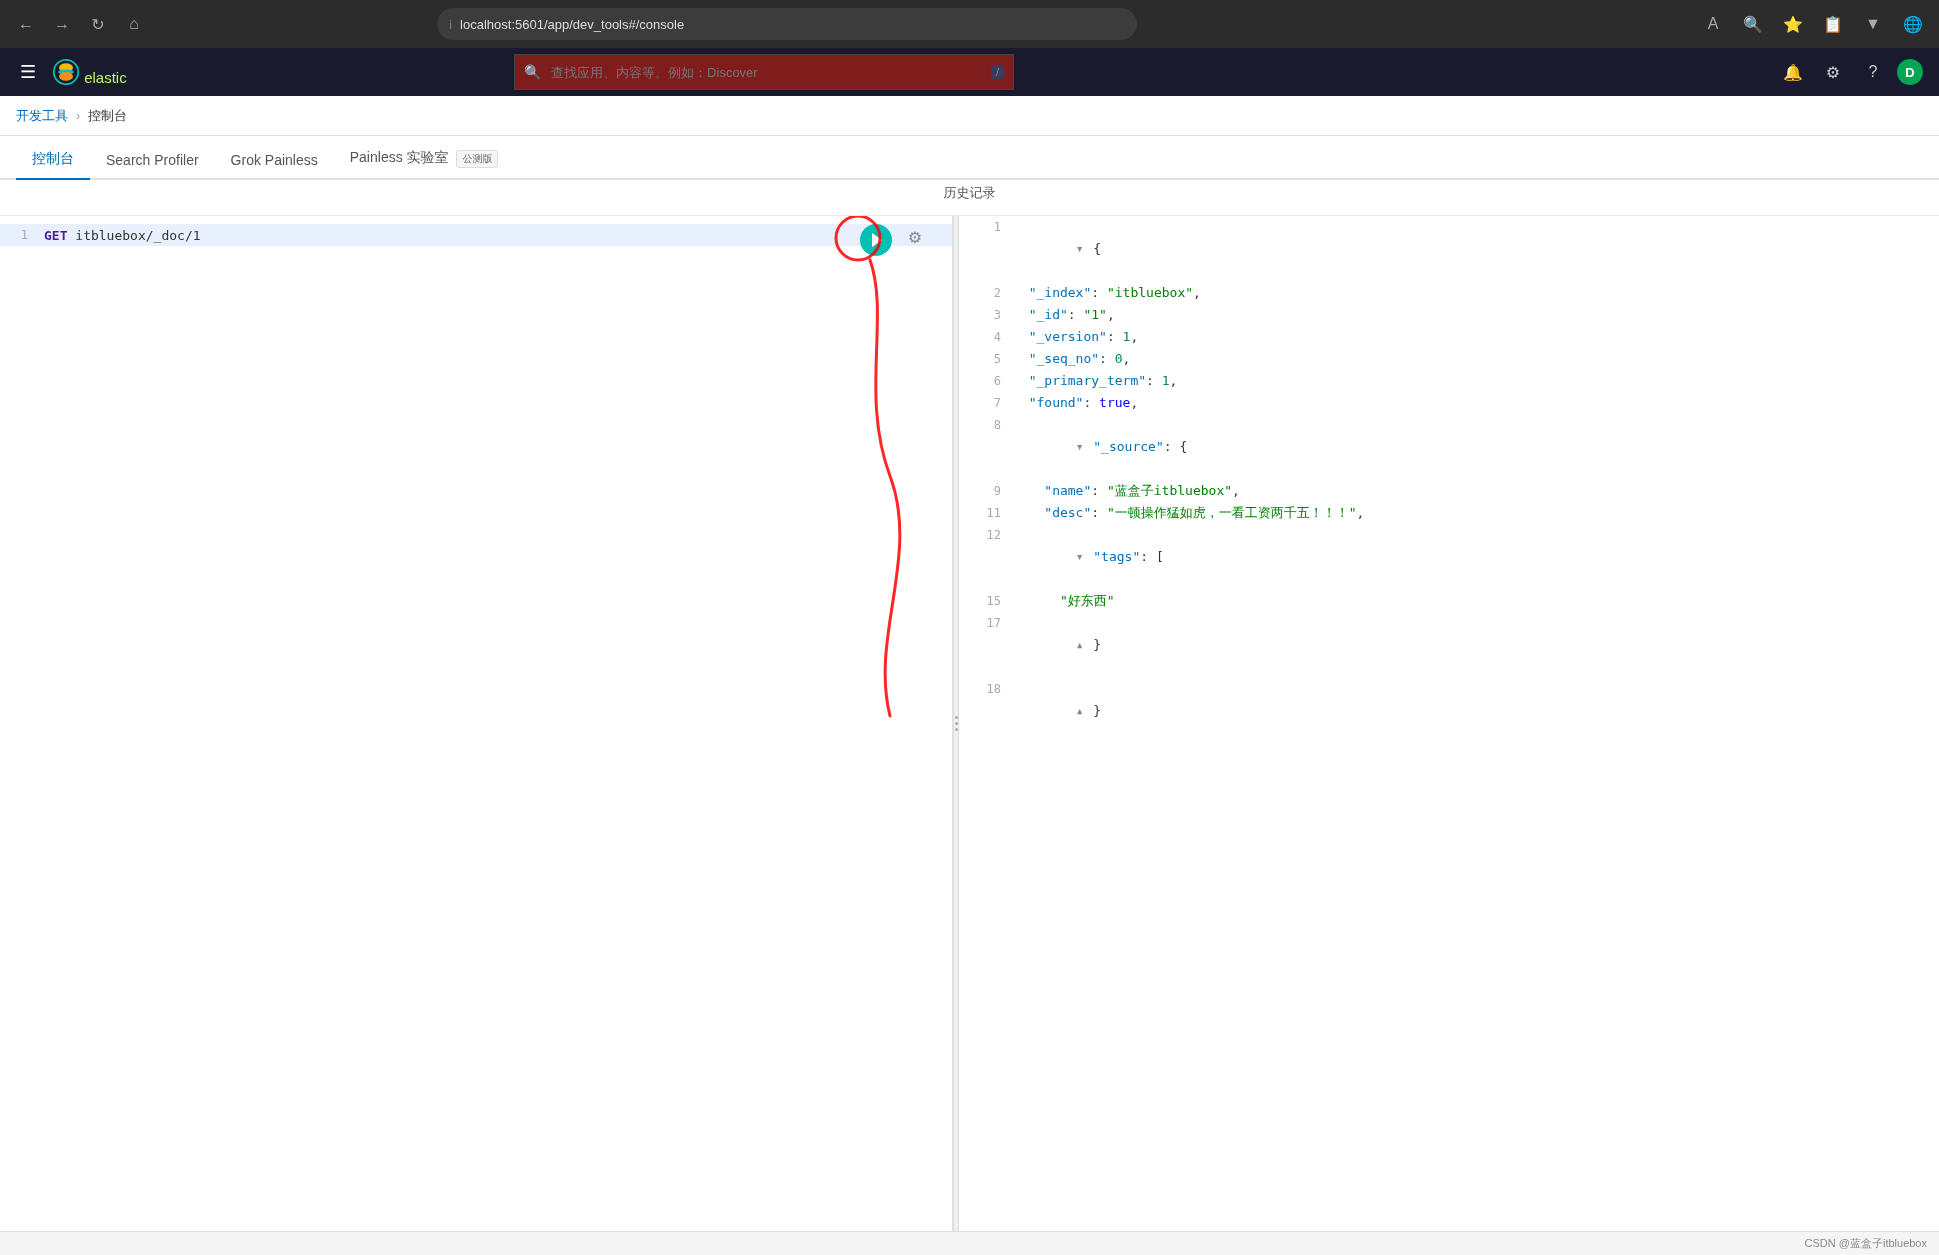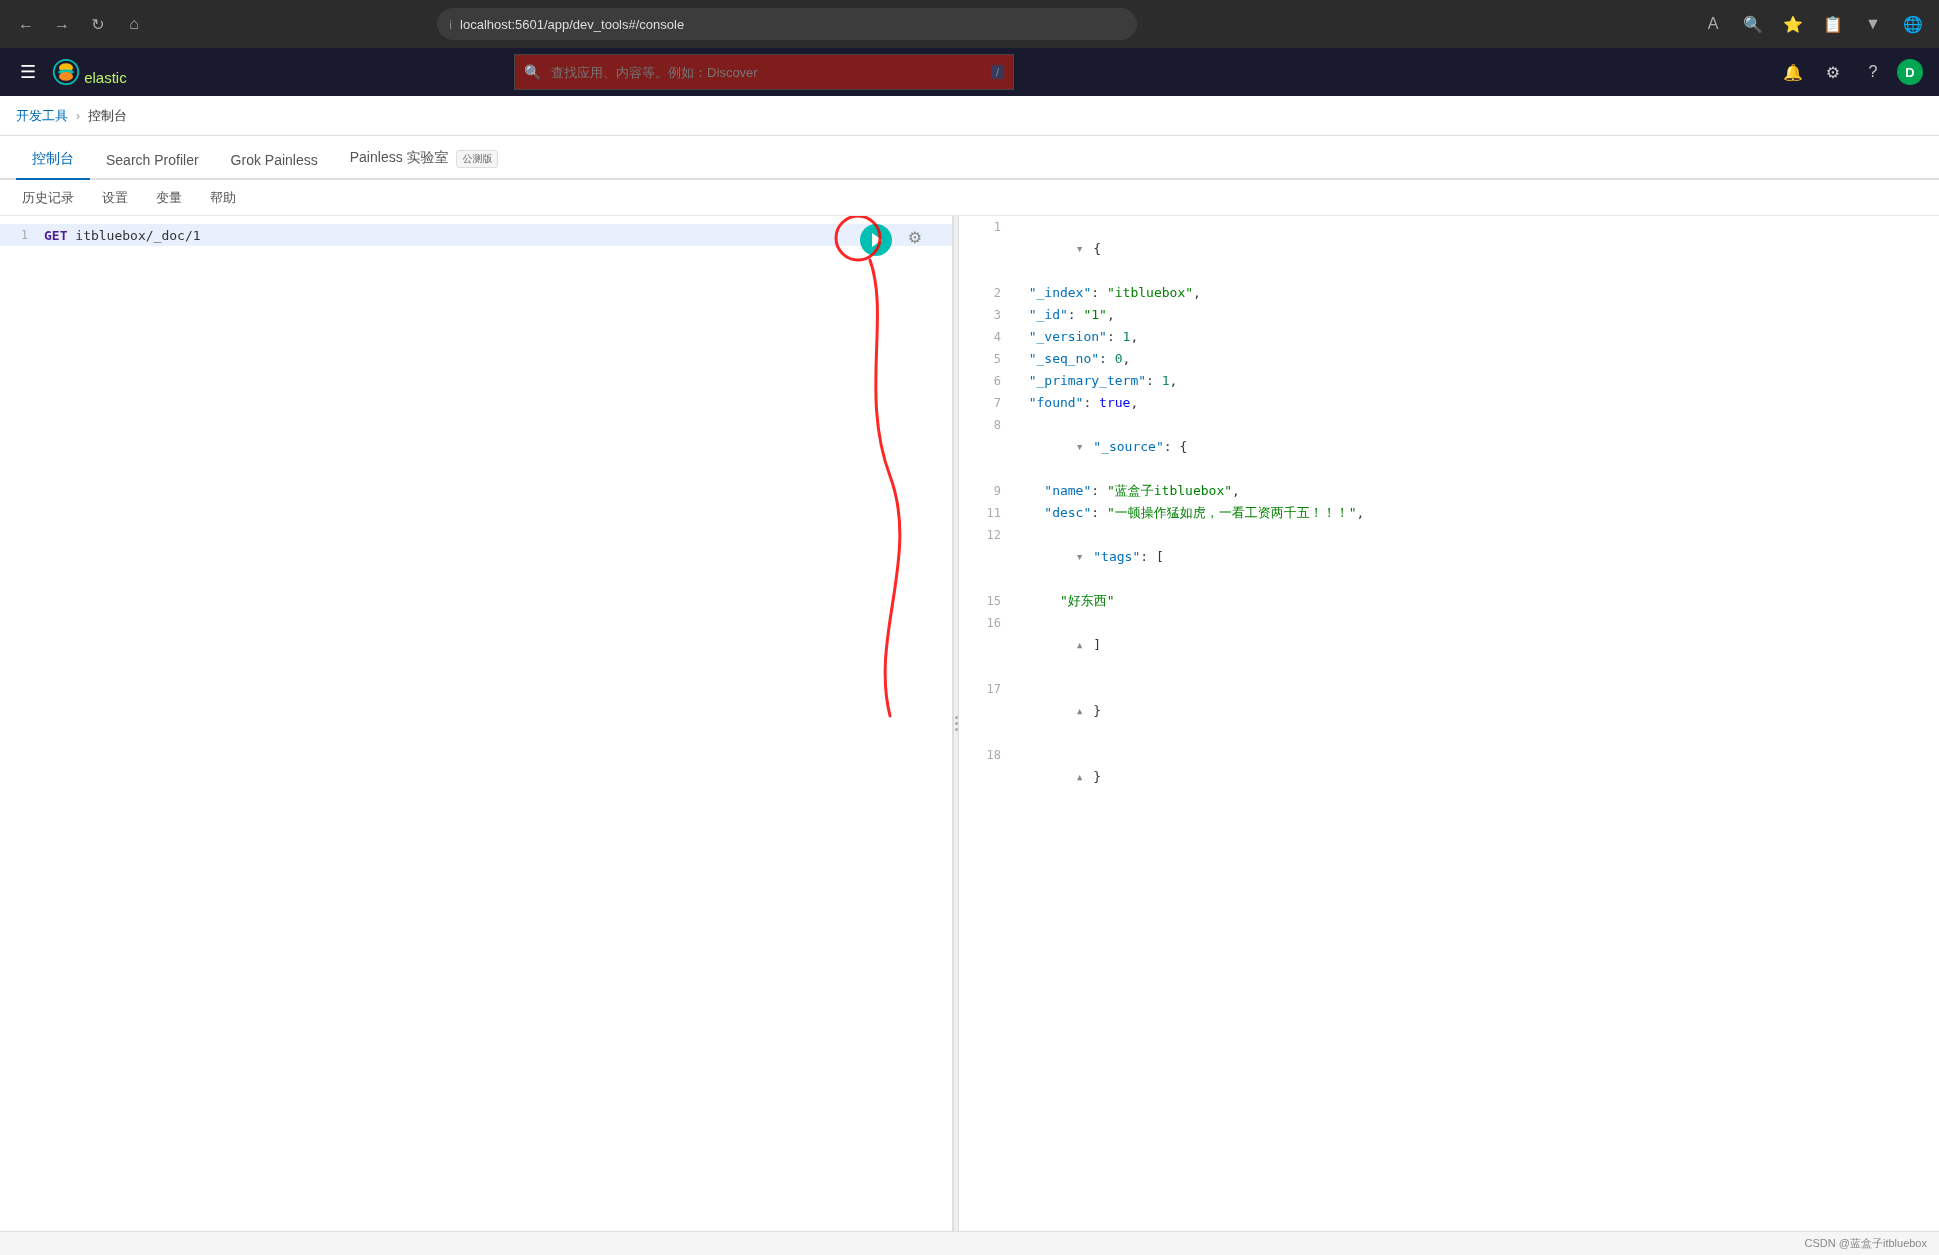--- a/index.html
+++ b/index.html
@@ -211,20 +211,21 @@
 
     
     .toolbar {
       background: #fff;
       height: 36px;
       display: flex;
       align-items: center;
       padding: 0 16px;
       gap: 16px;
       border-bottom: 1px solid #e8e8e8;
+      flex-direction: column;
     }
     .toolbar-btn {
       font-size: 13px;
       color: #555;
       cursor: pointer;
       padding: 4px 6px;
       border-radius: 3px;
     }
 
     
@@ -576,26 +577,20 @@
       <span class="result-line-num">12</span>
       <span class="result-line-content">
         <span class="fold-arrow">▾ </span><span class="json-key">"tags"</span>: <span class="json-brace">[</span>
       </span>
     </div>
     <div class="result-line">
       <span class="result-line-num">15</span>
       <span class="result-line-content">      <span class="json-string">"好东西"</span></span>
     </div>
     <div class="result-line">
-      <span class="result-line-num">16</span>
-      <span class="result-line-content">
-        <span class="fold-arrow">▴ </span><span class="json-brace">]</span>
-      </span>
-    </div>
-    <div class="result-line">
       <span class="result-line-num">17</span>
       <span class="result-line-content">
         <span class="fold-arrow">▴ </span><span class="json-brace">}</span>
       </span>
     </div>
     <div class="result-line">
       <span class="result-line-num">18</span>
       <span class="result-line-content">
         <span class="fold-arrow">▴ </span><span class="json-brace">}</span>
       </span>

